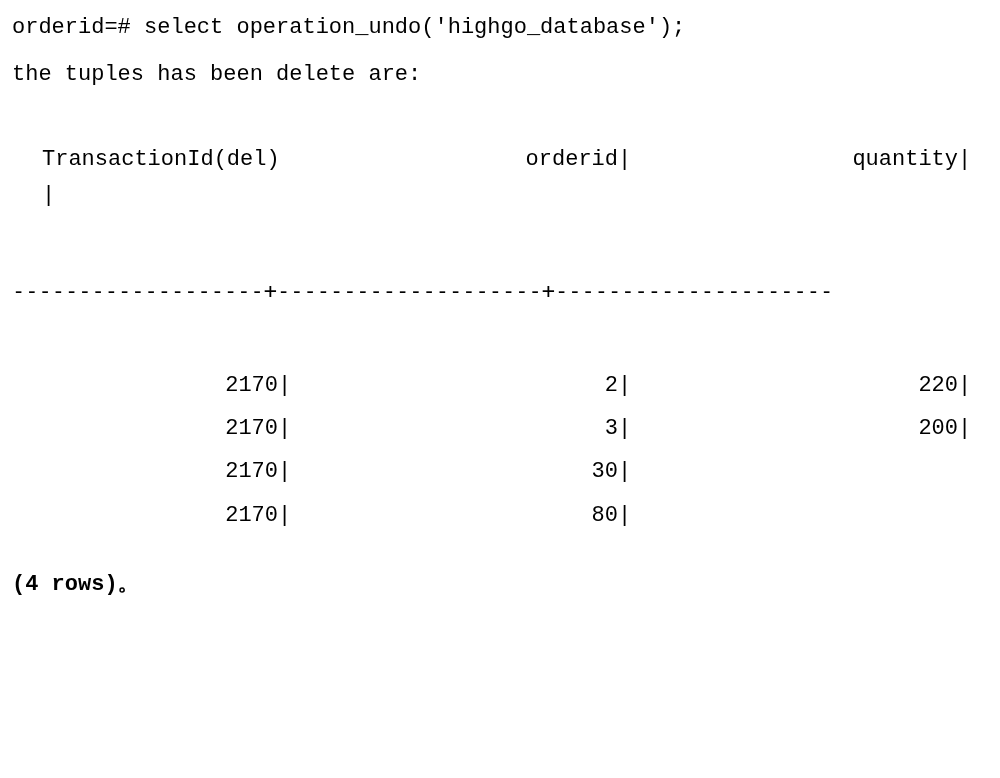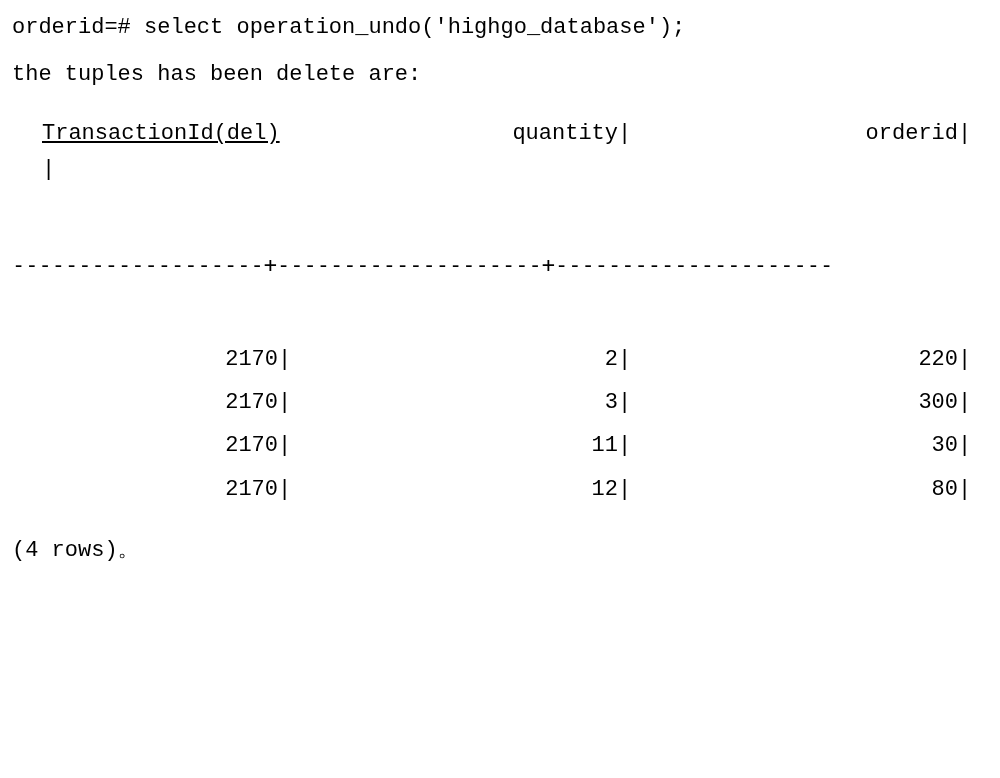--- a/index.html
+++ b/index.html
@@ -14,21 +14,21 @@
       color: #000000;
       padding: 10px 12px;
       width: 1000px;
       height: 778px;
       line-height: 1.6;
     }
     .command-line {
       margin-bottom: 12px;
     }
     .message-line {
-      margin-bottom: 24px;
+      margin-bottom: 50px;
     }
     .table-container {
       width: 100%;
     }
     .header-row {
       display: flex;
       margin-bottom: 60px;
     }
     .col {
       text-align: right;
@@ -36,21 +36,20 @@
     }
     .col1 {
       width: 280px;
       text-align: left;
       padding-left: 30px;
     }
     .col1-header {
       width: 280px;
       text-align: left;
       padding-left: 30px;
-      text-decoration: underline;
     }
     .col2 {
       width: 340px;
     }
     .col3 {
       width: 340px;
     }
     .pipe {
       display: inline-block;
       width: 10px;
@@ -67,45 +66,46 @@
     .data-row {
       display: flex;
       margin-bottom: 8px;
     }
     .data-row .col1 {
       text-align: right;
       padding-left: 0;
       padding-right: 4px;
     }
     .footer-row {
-      margin-top: 26px;
+      margin-top: 34px;
+      font-weight: bold;
     }
   </style>
 </head>
 <body>
 
 <div class="command-line">
   <span>orderid=#</span>
   <span> </span>
   <span>select operation_undo('highgo_database');</span>
 </div>
 
 <div class="message-line">the tuples has been delete are:</div>
 
 <div class="table-container">
 
   <div class="header-row">
     <div class="col col1-header">
       <span>TransactionId(del)</span><span class="pipe">|</span>
     </div>
+    <div class="col col2">
+      <span>orderid</span><span class="pipe">|</span>
+    </div>
     <div class="col col3">
       <span>quantity</span><span class="pipe">|</span>
-    </div>
-    <div class="col col2">
-      <span>orderid</span><span class="pipe">|</span>
     </div>
   </div>
 
   <div class="separator-row">-------------------+--------------------+---------------------</div>
 
   <div class="data-row">
     <div class="col col1">
       <span>2170</span><span class="pipe">|</span>
     </div>
     <div class="col col2">
@@ -117,42 +117,36 @@
   </div>
 
   <div class="data-row">
     <div class="col col1">
       <span>2170</span><span class="pipe">|</span>
     </div>
     <div class="col col2">
       <span>3</span><span class="pipe">|</span>
     </div>
     <div class="col col3">
-      <span>300</span><span class="pipe">|</span>
+      <span>200</span><span class="pipe">|</span>
     </div>
   </div>
 
   <div class="data-row">
     <div class="col col1">
       <span>2170</span><span class="pipe">|</span>
-    </div>
-    <div class="col col2">
-      <span>11</span><span class="pipe">|</span>
     </div>
     <div class="col col3">
       <span>30</span><span class="pipe">|</span>
     </div>
   </div>
 
   <div class="data-row">
     <div class="col col1">
       <span>2170</span><span class="pipe">|</span>
-    </div>
-    <div class="col col2">
-      <span>12</span><span class="pipe">|</span>
     </div>
     <div class="col col3">
       <span>80</span><span class="pipe">|</span>
     </div>
   </div>
 
 </div>
 
 <div class="footer-row">(4 rows)。</div>
 

